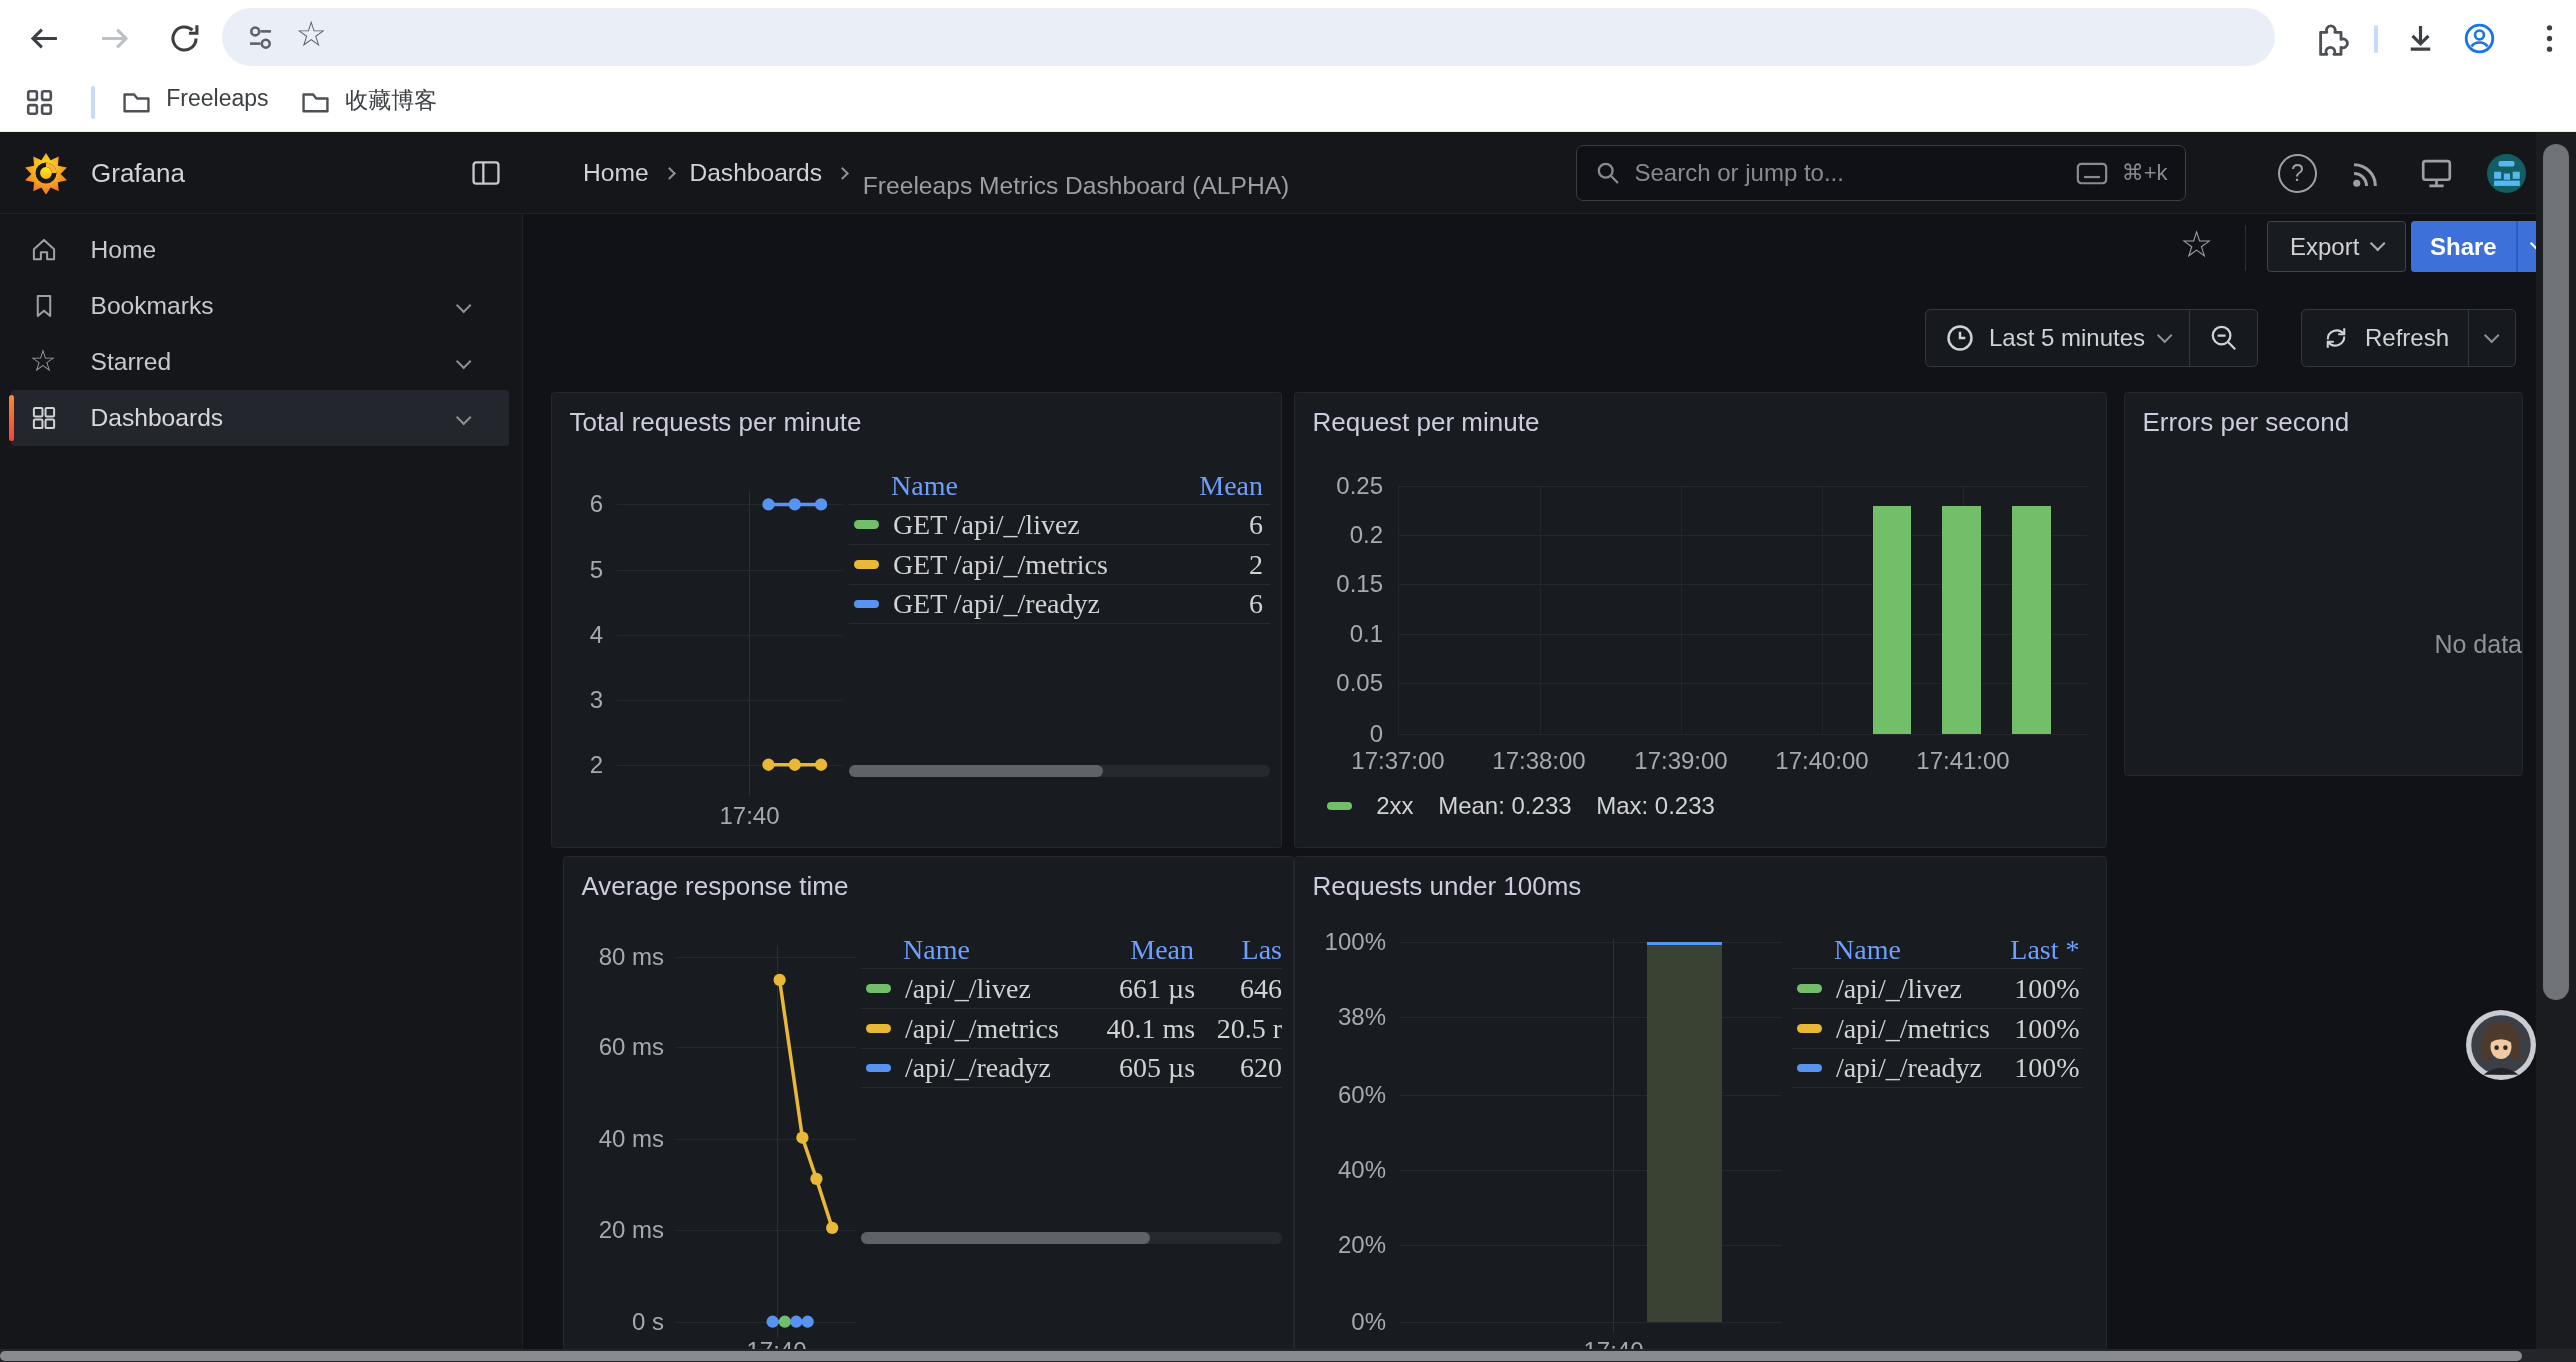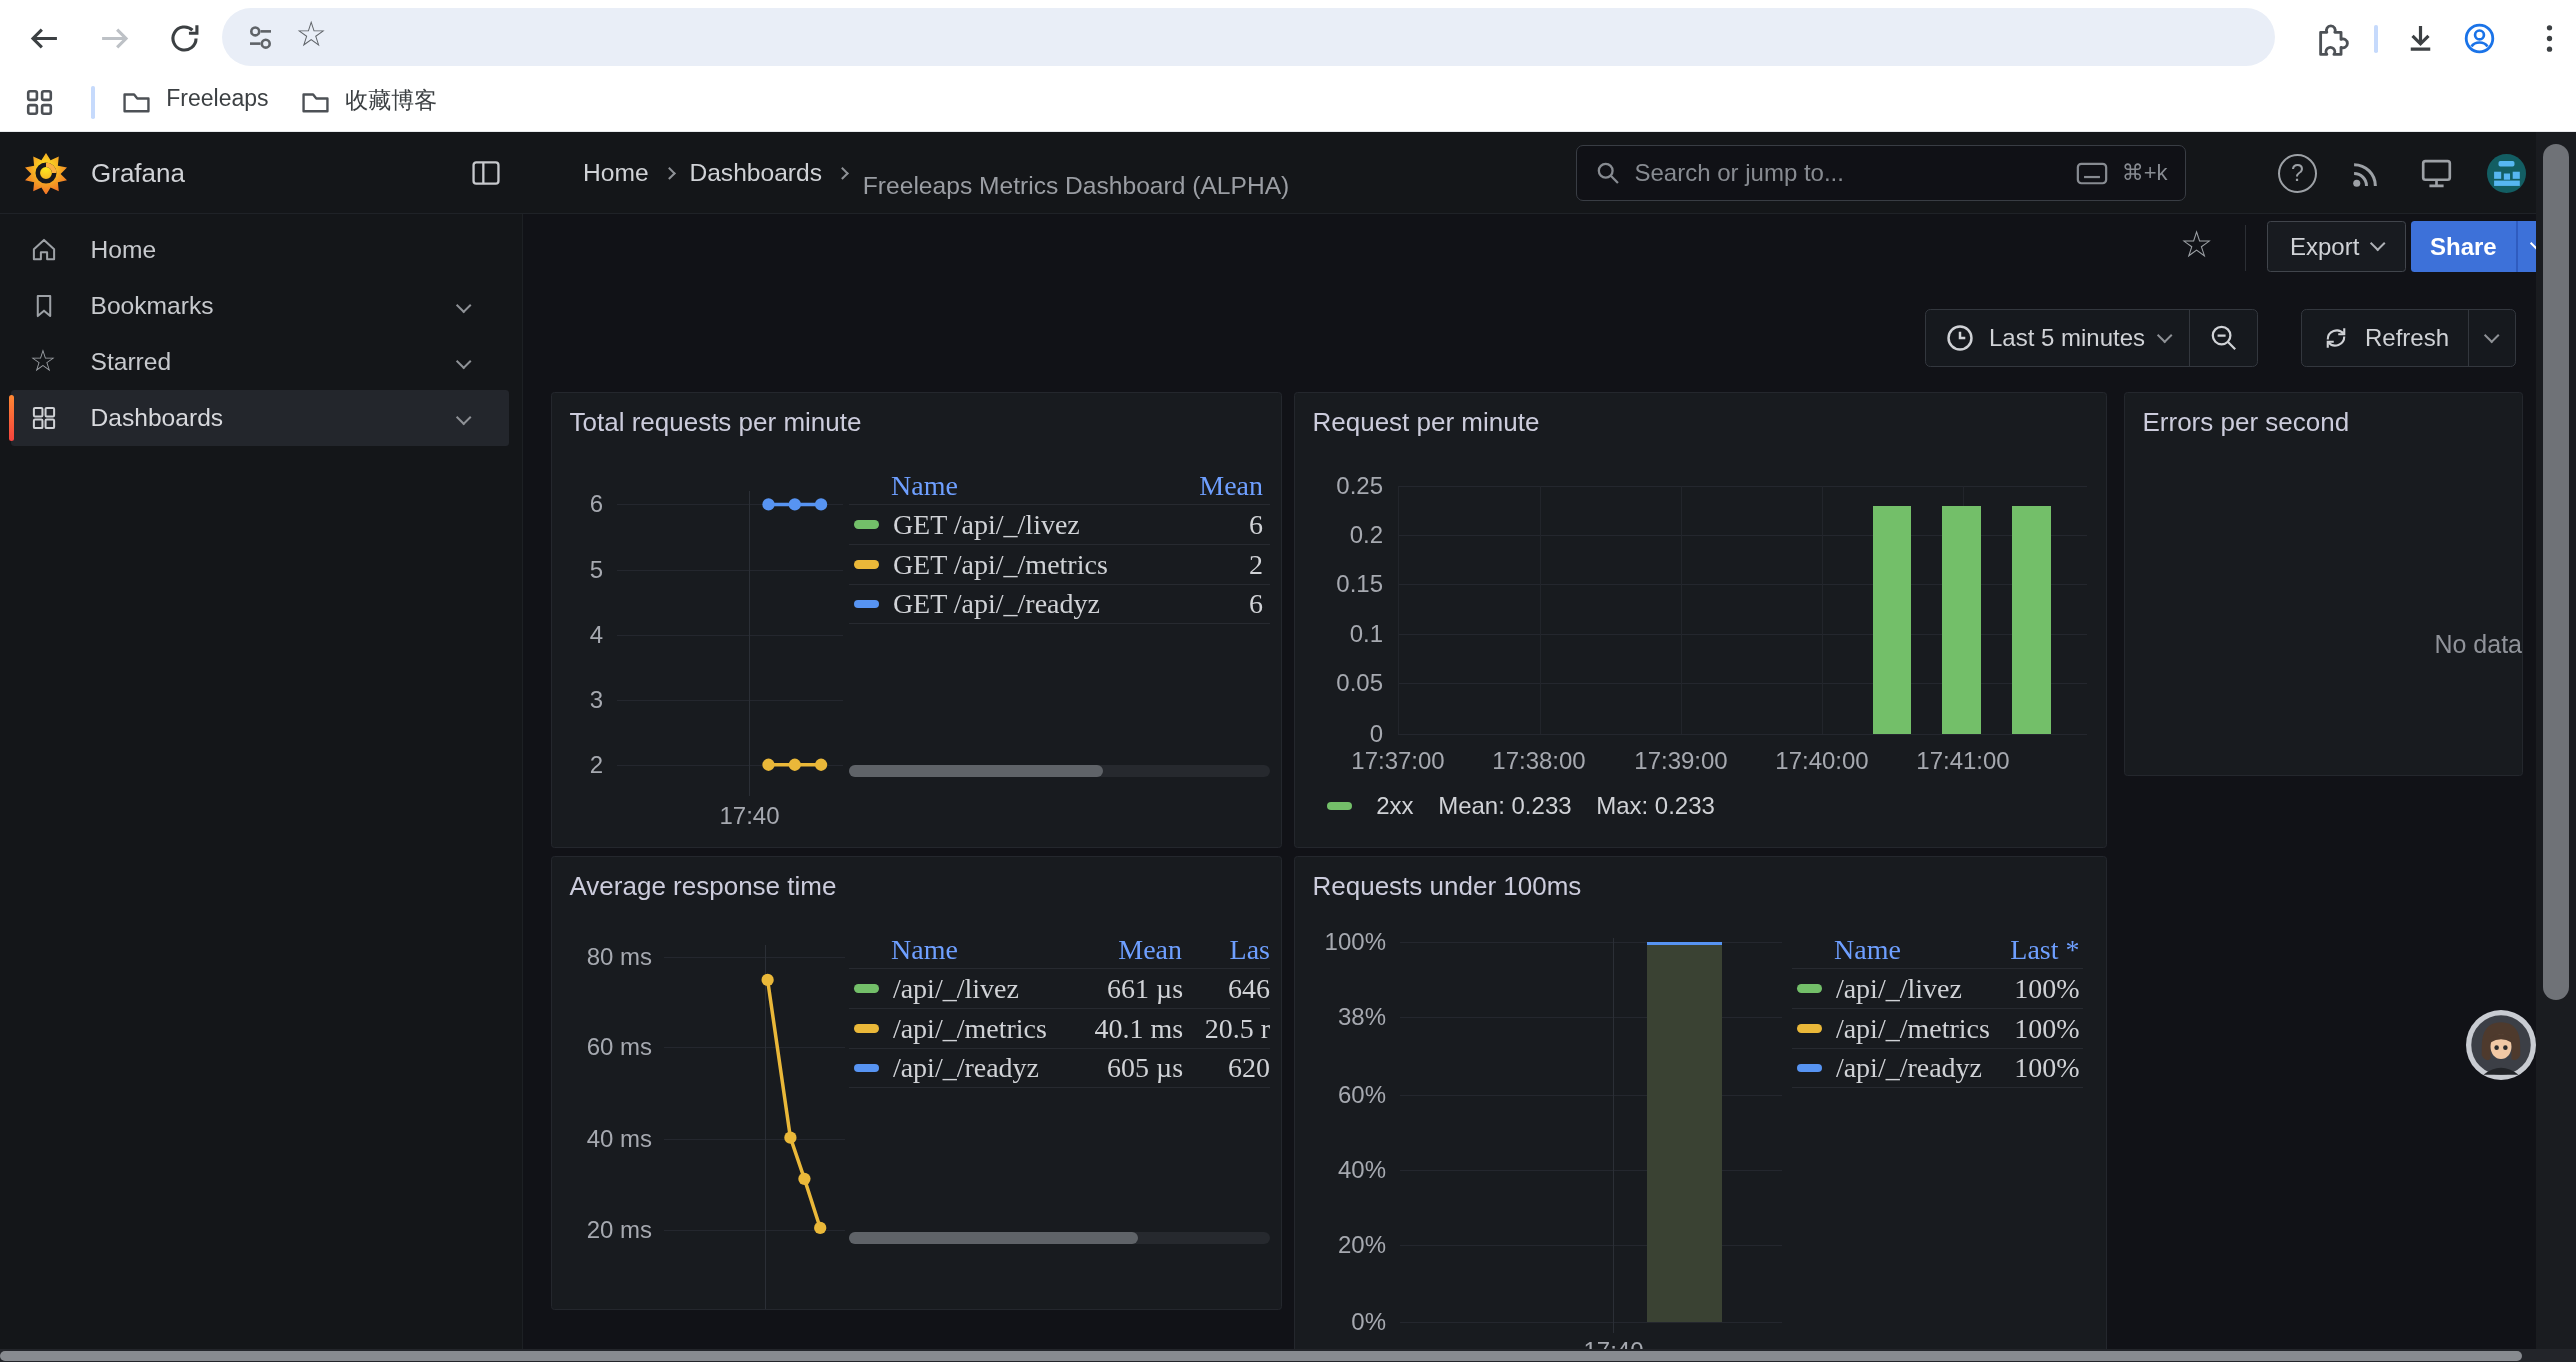--- a/index.html
+++ b/index.html
@@ -352,21 +352,21 @@
       <span>Mean: 0.233</span>
       <span>Max: 0.233</span>
     </div>
   </div>
 
   <div class="panel" style="left:2124px;top:260px;width:399px;height:384px">
     <div class="ptitle">Errors per second</div>
     <div class="nodata" style="top:237px">No data</div>
   </div>
 
-  <div class="panel" style="left:551px;top:724px;width:731px;height:454px">
+  <div class="panel" style="left:563px;top:724px;width:731px;height:507px">
     <div class="ptitle">Average response time</div>
     <div class="tick r" style="left:0;top:86px;width:100px">80 ms</div>
     <div class="tick r" style="left:0;top:176px;width:100px">60 ms</div>
     <div class="tick r" style="left:0;top:268px;width:100px">40 ms</div>
     <div class="tick r" style="left:0;top:359px;width:100px">20 ms</div>
     <div class="tick r" style="left:0;top:451px;width:100px">0 s</div>
     <div class="hg" style="left:112px;top:100px;width:181px"></div>
     <div class="hg" style="left:112px;top:190px;width:181px"></div>
     <div class="hg" style="left:112px;top:282px;width:181px"></div>
     <div class="hg" style="left:112px;top:373px;width:181px"></div>

